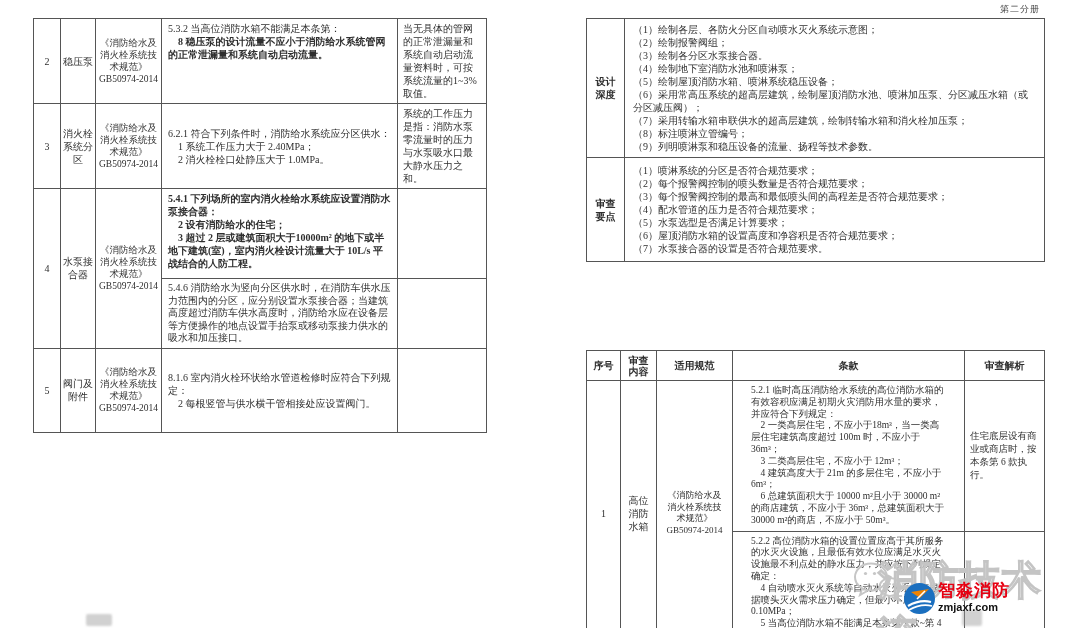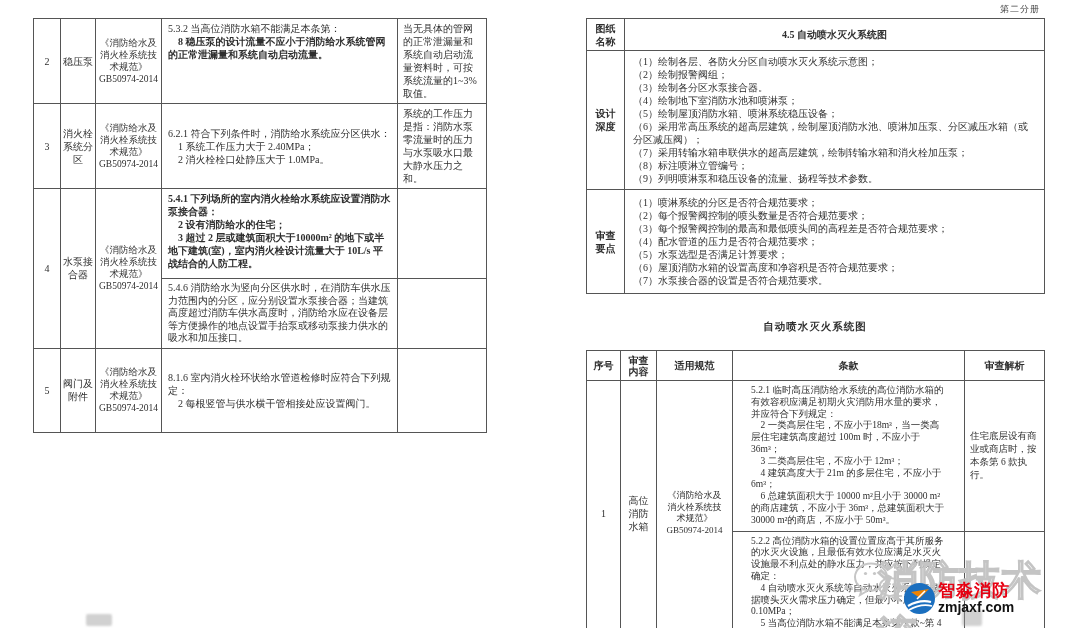--- a/index.html
+++ b/index.html
@@ -39,21 +39,21 @@
   
   .watermark { position: absolute; left: 878px; top: 553px; font-size: 40px; font-weight: bold;
     color: rgba(255,255,255,0.1); -webkit-text-stroke: 1.3px #c4c4c4; letter-spacing: 1px; z-index: 5;
     font-family: "Liberation Serif", "DejaVu Serif", serif; }
   .wechat-icon { position: absolute; left: 850px; top: 558px; z-index: 5; }
 
   
   .logo { position: absolute; left: 903px; top: 582px; display: flex; align-items: flex-start; z-index: 6; }
   .logo-text { margin-left: 2px; }
   .logo-name { color: #e60012; font-weight: bold; font-size: 17px; line-height: 18px; letter-spacing: 1px; font-family: "Liberation Sans", sans-serif; }
-  .logo-url { color: #111; font-weight: bold; font-size: 14px; line-height: 14px; font-family: "Liberation Sans", sans-serif; }
+  .logo-url { color: #111; font-weight: bold; font-size: 11px; line-height: 14px; font-family: "Liberation Sans", sans-serif; }
 
   .smudge { position: absolute; background: #9a9a9a; opacity: 0.45; filter: blur(1px); border-radius: 2px; }
   .smudge-a { left: 86px; top: 614px; width: 26px; height: 12px; }
   .smudge-b { left: 962px; top: 610px; width: 20px; height: 16px; }
 </style>
 </head>
 <body>
 
 <div class="page">
 
@@ -122,25 +122,20 @@
     </tr>
   </tbody>
     </table>
 
   <table class="tbl sheet-tbl">
     <colgroup>
         <col style="width:38px">
         <col style="width:420px">
       </colgroup>
     <tbody>
-        <tr style="height:32px">
-      <td class="lbl">图纸
-名称</td>
-      <td class="ctr bold">4.5  自动喷水灭火系统图</td>
-    </tr>
     <tr style="height:136px">
       <td class="lbl">设计
 深度</td>
       <td class="content top pre">（1）绘制各层、各防火分区自动喷水灭火系统示意图；
 （2）绘制报警阀组；
 （3）绘制各分区水泵接合器。
 （4）绘制地下室消防水池和喷淋泵；
 （5）绘制屋顶消防水箱、喷淋系统稳压设备；
 （6）采用常高压系统的超高层建筑，绘制屋顶消防水池、喷淋加压泵、分区减压水箱（或分区减压阀）；
 （7）采用转输水箱串联供水的超高层建筑，绘制转输水箱和消火栓加压泵；
@@ -154,21 +149,20 @@
 （2）每个报警阀控制的喷头数量是否符合规范要求；
 （3）每个报警阀控制的最高和最低喷头间的高程差是否符合规范要求；
 （4）配水管道的压力是否符合规范要求；
 （5）水泵选型是否满足计算要求；
 （6）屋顶消防水箱的设置高度和净容积是否符合规范要求；
 （7）水泵接合器的设置是否符合规范要求。</td>
     </tr>
   </tbody>
     </table>
 
-  <div class="sec-heading h2">自动喷水灭火系统图</div>
 
   <table class="tbl review-tbl">
     <colgroup>
         <col style="width:34px">
         <col style="width:36px">
         <col style="width:76px">
         <col style="width:232px">
         <col style="width:80px">
       </colgroup>
     <tbody>

